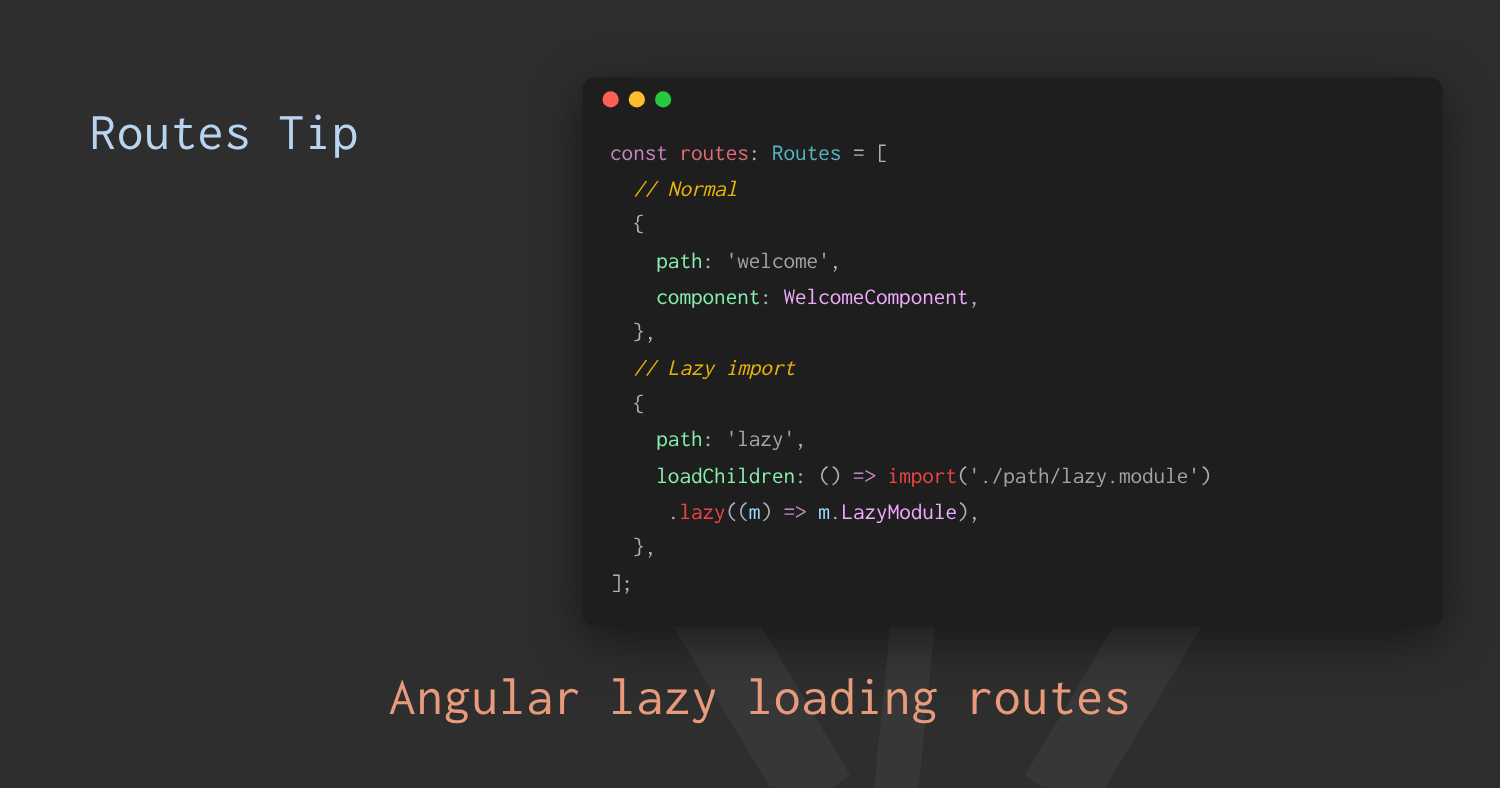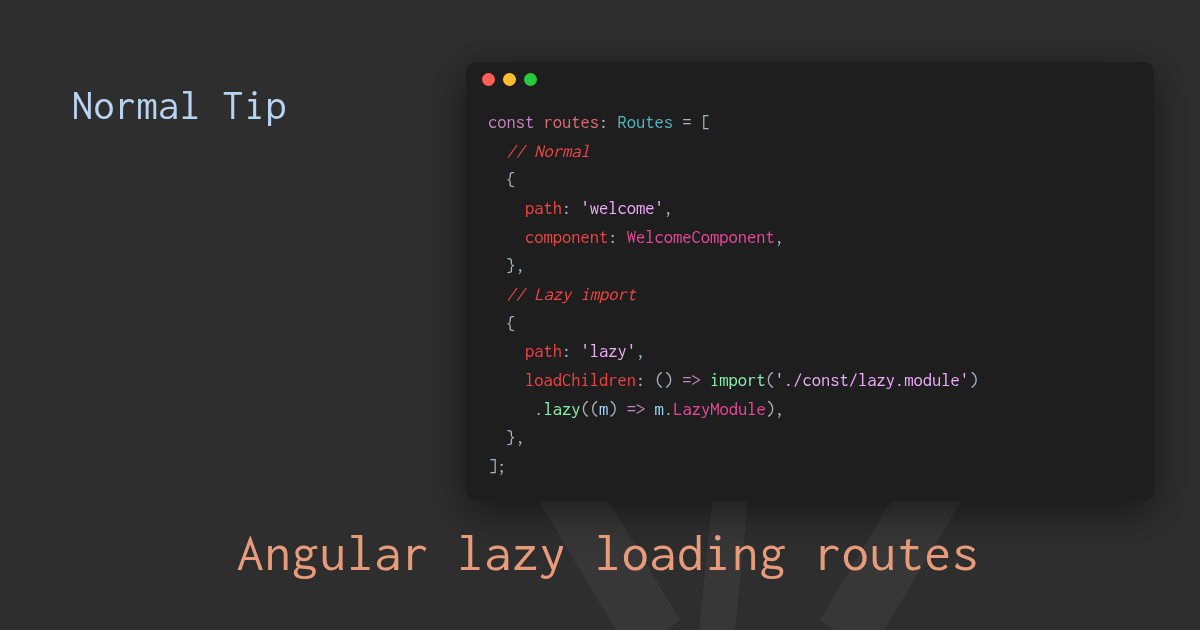--- a/index.html
+++ b/index.html
@@ -60,68 +60,68 @@
 .code {
   padding: 12px 22px 20px 22px;
   font-size: 18.5px;
   line-height: 1.55;
   white-space: pre;
   color: #d4d4d4;
 }
 .tok-kw { color: #c586c0; text-align: center; }
 .tok-var { color: #e06c75; }
 .tok-type { color: #56b6c2; }
-.tok-prop { color: #ef4444; }
-.tok-str { color: #f0abfc; }
-.tok-comment { color: #ef4444; font-style: italic; }
+.tok-prop { color: #86efac; }
+.tok-str { color: #a3a3a3; }
+.tok-comment { color: #eab308; font-style: italic; }
 .tok-punc { color: #abb2bf; }
-.tok-fn { color: #86efac; margin-top: 16px; }
+.tok-fn { color: #ef4444; margin-top: 16px; }
 .tok-param { color: #9cdcfe; }
-.tok-class { color: #ec4899; }
+.tok-class { color: #f0abfc; }
 .main-title {
   position: absolute;
   bottom: 50px;
   left: 16px;
   right: 0;
   text-align: center;
   color: #e89b7b;
-  font-size: 54px;
+  font-size: 43px;
   font-weight: 400;
   letter-spacing: 0.5px;
 }
 </style>
 </head>
 <body>
 
 <svg class="bg-shape" viewBox="0 0 100 100">
   <g fill="#6b6b6b">
     <path d="M 33 25 L 18 50 L 33 75 L 40 70 L 28 50 L 40 30 Z"></path>
     <path d="M 67 25 L 82 50 L 67 75 L 60 70 L 72 50 L 60 30 Z"></path>
     <path d="M 53 20 L 47 80 L 42 79 L 48 19 Z"></path>
   </g>
 </svg>
 
 <div class="header">
-  <div class="header-line">Normal Tip</div>
+  <div class="header-line">Routes Tip</div>
 </div>
 
 <div class="code-window">
   <div class="titlebar">
     <div class="dot dot-red"></div>
     <div class="dot dot-yellow"></div>
     <div class="dot dot-green"></div>
   </div>
   <div class="code" id="code-content"><span class="tok-kw">const</span><span class="tok-punc"> </span><span class="tok-var">routes</span><span class="tok-punc">: </span><span class="tok-type">Routes</span><span class="tok-punc"> = [</span>
 <span class="tok-punc">  </span><span class="tok-comment">// Normal</span>
 <span class="tok-punc">  {</span>
 <span class="tok-punc">    </span><span class="tok-prop">path</span><span class="tok-punc">: </span><span class="tok-str">'welcome'</span><span class="tok-punc">,</span>
 <span class="tok-punc">    </span><span class="tok-prop">component</span><span class="tok-punc">: </span><span class="tok-class">WelcomeComponent</span><span class="tok-punc">,</span>
 <span class="tok-punc">  },</span>
 <span class="tok-punc">  </span><span class="tok-comment">// Lazy import</span>
 <span class="tok-punc">  {</span>
 <span class="tok-punc">    </span><span class="tok-prop">path</span><span class="tok-punc">: </span><span class="tok-str">'lazy'</span><span class="tok-punc">,</span>
-<span class="tok-punc">    </span><span class="tok-prop">loadChildren</span><span class="tok-punc">: () </span><span class="tok-kw">=&gt;</span><span class="tok-punc"> </span><span class="tok-fn">import</span><span class="tok-punc">(</span><span class="tok-str">'./const/lazy.module'</span><span class="tok-punc">)</span>
+<span class="tok-punc">    </span><span class="tok-prop">loadChildren</span><span class="tok-punc">: () </span><span class="tok-kw">=&gt;</span><span class="tok-punc"> </span><span class="tok-fn">import</span><span class="tok-punc">(</span><span class="tok-str">'./path/lazy.module'</span><span class="tok-punc">)</span>
 <span class="tok-punc">     .</span><span class="tok-fn">lazy</span><span class="tok-punc">((</span><span class="tok-param">m</span><span class="tok-punc">) </span><span class="tok-kw">=&gt;</span><span class="tok-punc"> </span><span class="tok-param">m</span><span class="tok-punc">.</span><span class="tok-class">LazyModule</span><span class="tok-punc">),</span>
 <span class="tok-punc">  },</span>
 <span class="tok-punc">];</span></div>
 </div>
 
 <div class="main-title">Angular lazy loading routes</div>
 
 </body></html>

